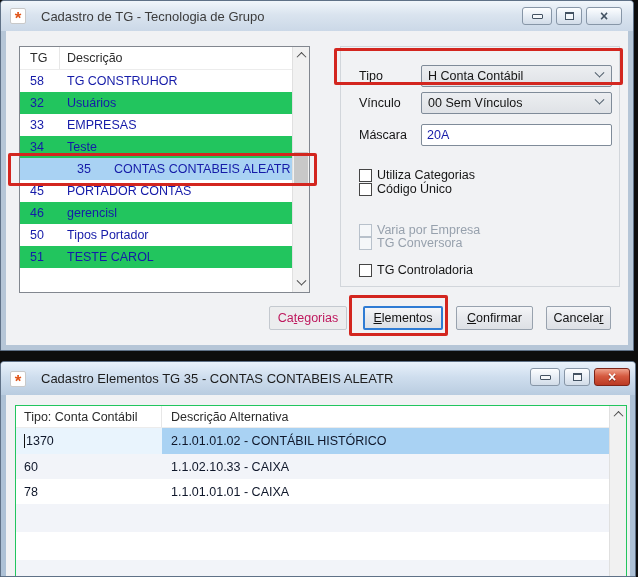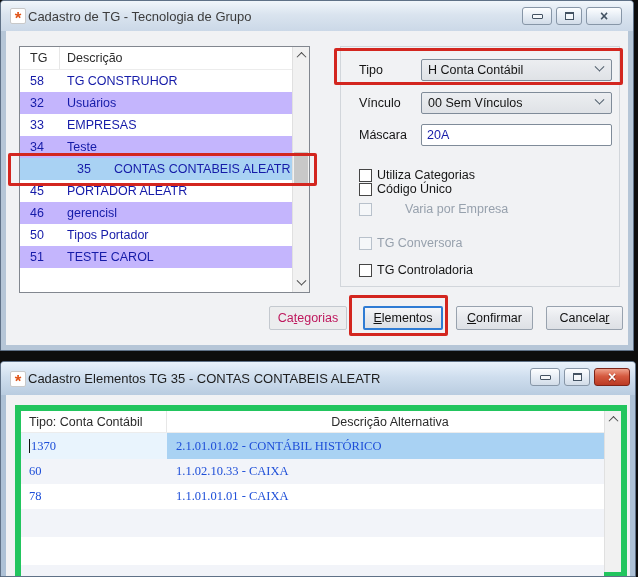--- a/index.html
+++ b/index.html
@@ -11,21 +11,21 @@
     font-size:12.5px; color:#1a1a1a;
   }
   
   .window { position:absolute; border:1px solid #5f7187; border-radius:4px 4px 0 0; overflow:hidden; }
   .titlebar { position:relative; width:100%; display:flex; align-items:center; padding-left:9px; }
   .win-top .titlebar { height:30px; background:linear-gradient(#f1f6fb,#dae4ef 45%,#cbd8e7); }
   .win-bottom .titlebar { height:33px; background:linear-gradient(#e9f2fb,#cfdeee 45%,#b9cce0); }
   .app-icon { width:16px; height:16px; background:#fff; border:1px solid #c9c9c9; border-radius:2px;
               display:flex; align-items:center; justify-content:center; flex:0 0 auto; }
   .app-icon span { color:#e05418; font-size:17px; font-weight:bold; line-height:10px; margin-top:6px; }
-  .title-text { margin-left:2px; font-size:13px; color:#3c3c3c; white-space:nowrap; }
+  .title-text { margin-left:15px; font-size:13px; color:#3c3c3c; white-space:nowrap; }
   .win-bottom .title-text { color:#1d1d1d; }
   .winbtns { position:absolute; top:6px; display:flex; gap:4px; }
   .win-top .winbtns { right:11px; }
   .win-bottom .winbtns { right:5px; }
   .winbtn { height:18px; border:1px solid #8796a7; border-radius:3px;
             background:linear-gradient(#fdfeff,#e9eff6 45%,#d2dce8);
             display:flex; align-items:center; justify-content:center; }
   .winbtn.min { width:30px; } .winbtn.max { width:26px; } .winbtn.close { width:36px; }
   .glyph-min { width:11px; height:5px; border:1px solid #435262; border-radius:1px; background:#f4f7fa; }
   .glyph-max { width:9px; height:8px; border:1px solid #435262; border-top-width:2px; background:#f4f7fa; }
@@ -41,21 +41,21 @@
 
   .listbox { position:absolute; left:13px; top:15px; width:291px; height:247px;
              background:#fff; border:1px solid #828archived790; border:1px solid #82878f; }
   .lheader { position:absolute; left:0; right:17px; top:0; height:23px; display:flex;
              align-items:center; color:#2b2b2b; background:#fff; border-bottom:1px solid #ececec; }
   .lheader .c1 { border-right:1px solid #e7e7e7; height:100%; display:flex; align-items:center; }
   .c1 { width:40px; padding-left:10px; flex:0 0 auto; }
   .c2 { flex:1; padding-left:7px; overflow:hidden; white-space:nowrap; }
   .lrows { position:absolute; left:0; right:17px; top:23px; bottom:0; }
   .lrow { height:22px; display:flex; align-items:center; color:#151ba8; background:#fff; }
-  .lrow.alt { background:#c4b5fd; }
+  .lrow.alt { background:#22c55e; }
   .lrow.sel { background:#a9d2f3;padding-left:47px; }
   .vscroll { position:absolute; right:0; top:0; bottom:0; width:17px; background:#f1f1f1; border-left:1px solid #e0e0e0; }
   .sarrow { position:absolute; left:0; width:16px; height:15px; display:flex; align-items:center; justify-content:center; }
   .sarrow.up { top:1px; } .sarrow.down { bottom:1px; }
   .chev { width:7px; height:7px; border-right:1.6px solid #4a4a4a; border-bottom:1.6px solid #4a4a4a; }
   .chev.up { transform:rotate(-135deg) translate(-1px,-1px); }
   .chev.down { transform:rotate(45deg) translate(-2px,-2px); }
   .sthumb { position:absolute; left:1px; right:1px; top:105px; height:32px; background:#c8c8c8; }
 
   .groupbox { position:absolute; left:334px; top:15px; width:280px; height:241px;
@@ -75,32 +75,32 @@
   .cbrow.dis .cbl { color:#97a1ad; }
 
   .btnrow { position:absolute; left:0; top:275px; width:100%; height:24px; }
   .btn { position:absolute; top:0; height:24px; font-family:inherit; font-size:12.5px; color:#121212;
          background:linear-gradient(#f5f6f8,#e8eaee 45%,#dde0e5); border:1px solid #98a2ae; border-radius:2px; }
   .btn.dis { background:#ecedee; border-color:#c4c9cf; color:#be185d; }
   .btn.focus { border:2px solid #2f7cd4; }
   .btn[data-name="categorias-button"] { left:263px; width:78px; }
   .btn[data-name="elementos-button"]  { left:357px; width:80px; }
   .btn[data-name="confirmar-button"]  { left:450px; width:77px; }
-  .btn[data-name="cancelar-button"]   { left:540px; width:77px; }
+  .btn[data-name="cancelar-button"]   { left:540px; width:65px; }
 
   
   .win-bottom { left:0; top:361px; width:636px; height:216px; background:#adc1d6; border-radius:4px 4px 0 0; }
-  .etable { position:absolute; left:9px; top:10px; width:612px; bottom:-2px; background:#fff; border:6px solid #22c55e;text-align:center; }
+  .etable { position:absolute; left:9px; top:10px; width:612px; bottom:-2px; background:#fff; border:1px solid #22c55e; }
   .eheader { position:absolute; left:0; right:17px; top:0; height:22px; display:flex; align-items:center;
              color:#2b2b2b; background:#fff; border-bottom:1px solid #ececec; }
   .ec1 { width:146px; padding-left:8px; flex:0 0 auto; }
   .ec2 { flex:1; padding-left:9px; white-space:nowrap; overflow:hidden; }
   .eheader .ec1 { border-right:1px solid #e7e7e7; height:100%; display:flex; align-items:center; }
   .erows { position:absolute; left:0; right:17px; top:22px; bottom:0; }
-  .erow { height:25px; display:flex; align-items:stretch; color:#1d4ed8; background:#fff;font-family:Liberation Serif, serif; }
+  .erow { height:25px; display:flex; align-items:stretch; color:#0f172a; background:#fff; }
   .erow.alt { background:#f2f4f9; }
   .erow .ec1,.erow .ec2 { display:flex; align-items:center; }
   .erow.first { height:26px; }
   .erow .ec1.edit { background:#e9f4fd; }
   .erow .ec2.sel { background:#a9d2f3; }
   .erow.filler { height:28px; }
   .caret { display:inline-block; width:1px; height:14px; background:#111; margin-right:1px; }
 
   
   .ann { position:absolute; border:3px solid #d3261f; border-radius:2px; pointer-events:none; z-index:50; }
@@ -152,21 +152,21 @@
           <div class="lrow alt" data-name="list-row-34">
             <div class="c1" data-name="tg-cell">34</div>
             <div class="c2" data-name="descricao-cell">Teste</div>
           </div>
           <div class="lrow sel" data-name="list-row-35">
             <div class="c1" data-name="tg-cell">35</div>
             <div class="c2" data-name="descricao-cell">CONTAS CONTABEIS ALEATR</div>
           </div>
           <div class="lrow" data-name="list-row-45">
             <div class="c1" data-name="tg-cell">45</div>
-            <div class="c2" data-name="descricao-cell">PORTADOR ALEATR</div>
+            <div class="c2" data-name="descricao-cell">PORTADOR CONTAS</div>
           </div>
           <div class="lrow alt" data-name="list-row-46">
             <div class="c1" data-name="tg-cell">46</div>
             <div class="c2" data-name="descricao-cell">gerencisl</div>
           </div>
           <div class="lrow" data-name="list-row-50">
             <div class="c1" data-name="tg-cell">50</div>
             <div class="c2" data-name="descricao-cell">Tipos Portador</div>
           </div>
           <div class="lrow alt" data-name="list-row-51">
@@ -179,21 +179,21 @@
             <div class="chev up" data-name="chevron-up-icon"></div>
           </div>
         <div class="sthumb" data-name="scrollbar-thumb"></div>
         <div class="sarrow down" data-name="scroll-down-button">
             <div class="chev down" data-name="chevron-down-icon"></div>
           </div>
       </div>
     </div>
 
     <div class="groupbox" data-name="tg-form-panel">
-      <div class="frow" style="top:12px;">
+      <div class="frow" style="top:18px;">
         <span class="flabel" data-name="tipo-label">Tipo</span>
         <div class="fctl combo" data-name="tipo-select">
           <span data-name="tipo-value">H Conta Contábil</span>
           <div class="chev down" data-name="chevron-down-icon"></div>
         </div>
       </div>
       <div class="frow" style="top:45px;">
         <span class="flabel" data-name="vinculo-label">Vínculo</span>
         <div class="fctl combo" data-name="vinculo-select">
           <span data-name="vinculo-value">00 Sem Vínculos</span>
@@ -206,21 +206,21 @@
       </div>
       <div data-name="checkbox-group" id="cbgroup">
           <div class="cbrow" data-name="checkbox-utiliza-categorias" style="top: 121px;">
             <span class="cbox" data-name="checkbox-box-icon"></span>
             <span class="cbl" data-name="checkbox-label">Utiliza Categorias</span>
           </div>
           <div class="cbrow" data-name="checkbox-codigo-unico" style="top: 135px;">
             <span class="cbox" data-name="checkbox-box-icon"></span>
             <span class="cbl" data-name="checkbox-label">Código Único</span>
           </div>
-          <div class="cbrow dis" data-name="checkbox-varia-por-empresa" style="top: 155px; gap: 28px;">
+          <div class="cbrow dis" data-name="checkbox-varia-por-empresa" style="top: 176px;">
             <span class="cbox" data-name="checkbox-box-icon"></span>
             <span class="cbl" data-name="checkbox-label">Varia por Empresa</span>
           </div>
           <div class="cbrow dis" data-name="checkbox-tg-conversora" style="top: 189px;">
             <span class="cbox" data-name="checkbox-box-icon"></span>
             <span class="cbl" data-name="checkbox-label">TG Conversora</span>
           </div>
           <div class="cbrow" data-name="checkbox-tg-controladoria" style="top: 216px;">
             <span class="cbox" data-name="checkbox-box-icon"></span>
             <span class="cbl" data-name="checkbox-label">TG Controladoria</span>

